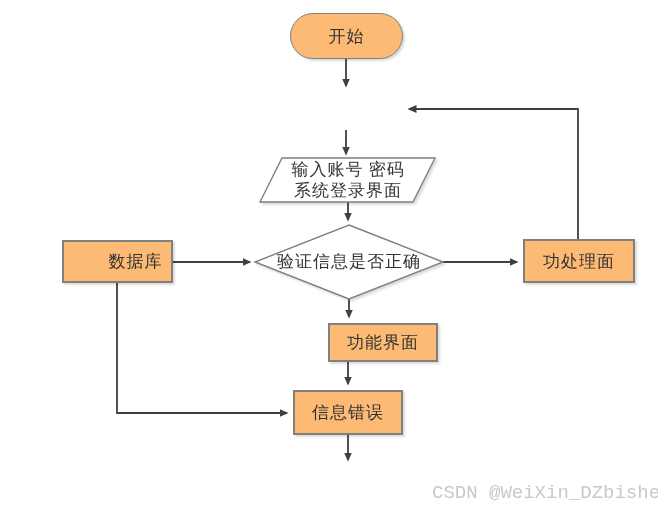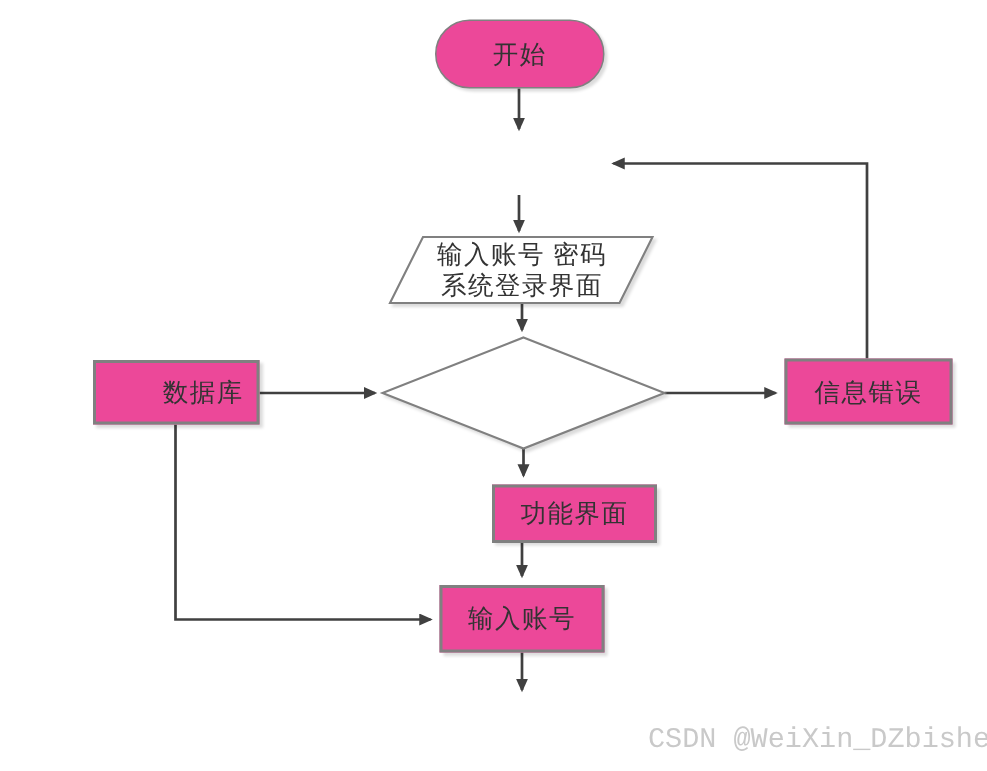--- a/index.html
+++ b/index.html
@@ -17,21 +17,21 @@
   }
   svg.layer {
     position: absolute;
     left: 0; top: 0;
     width: 658px;
     height: 514px;
   }
   .shape {
     position: absolute;
     box-sizing: border-box;
-    background: #ec4899;
+    background: #fdba74;
     border: 2px solid #808080;
     box-shadow: 2px 2px 2px rgba(0,0,0,0.14);
     display: flex;
     align-items: center;
     justify-content: center;
     color: #333333;
     font-size: 17px;
     letter-spacing: 1px;
     white-space: nowrap;
   }
@@ -111,33 +111,34 @@
   <div class="shape stadium node-start">
     <span>开始</span>
   </div>
 
 
   <div class="shape node-db">
     <span>数据库</span>
   </div>
 
   <div class="shape node-error">
-    <span>信息错误</span>
+    <span>功处理面</span>
   </div>
 
   <div class="shape node-func">
     <span>功能界面</span>
   </div>
 
   <div class="shape node-proc">
-    <span>输入账号</span>
+    <span>信息错误</span>
   </div>
 
 
   <div class="float-label label-input">
     <div>输入账号 密码</div>
     <div>系统登录界面</div>
   </div>
 
+  <div class="float-label label-verify">验证信息是否正确</div>
 
   <div class="watermark">CSDN @WeiXin_DZbishe</div>
 
 </div>
 
 </body></html>

